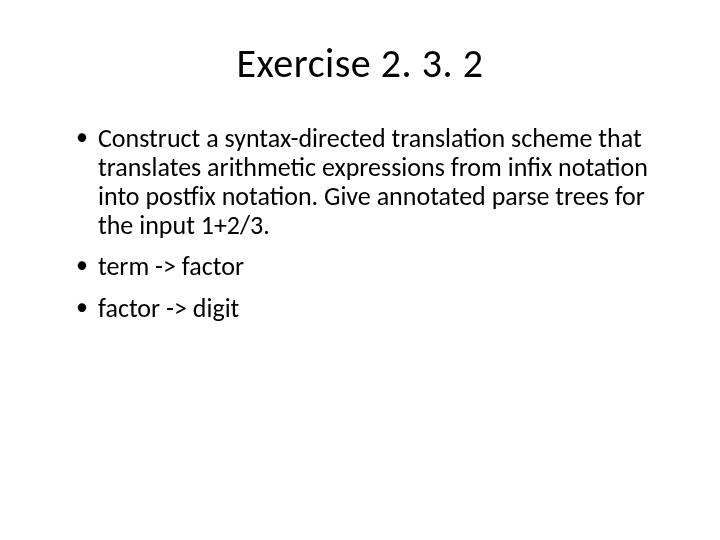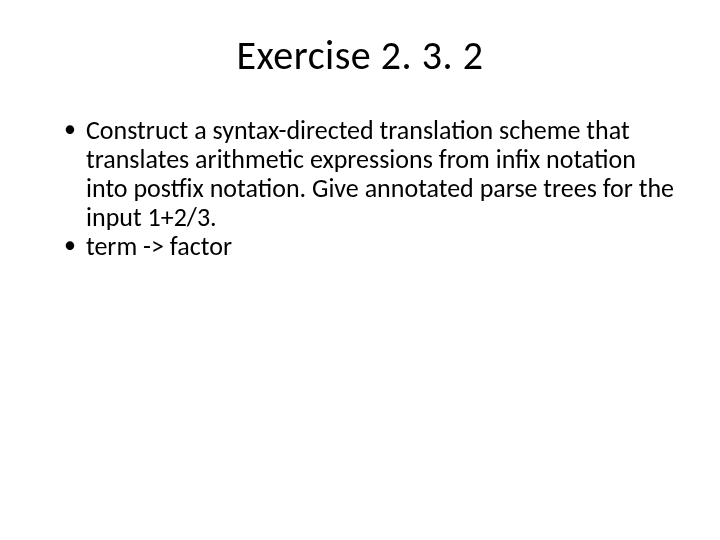--- a/index.html
+++ b/index.html
@@ -8,52 +8,53 @@
     width: 720px;
     height: 540px;
     background: #fff;
     font-family: Calibri, "Segoe UI", Arial, sans-serif;
     color: #000;
   }
   .slide {
     width: 720px;
     height: 540px;
     box-sizing: border-box;
-    padding: 31px 40px 40px 40px;
+    padding: 39px 40px 40px 40px;
   }
   .title {
     text-align: center;
     font-size: 40px;
     font-weight: 400;
     margin: 0 0 36px 0;
     letter-spacing: 0.5px;
   }
   ul.body {
     list-style: none;
     margin: 0;
     padding: 0 0 0 24px;
   }
   ul.body > li {
     position: relative;
     font-size: 26px;
     line-height: 1.12;
     padding-left: 22px;
-    margin: 0;
+    margin: 12px;
   }
   ul.body > li::before {
     content: "•";
     position: absolute;
     left: 0;
     top: 0;
     font-size: 24px;
     line-height: 1.12;
   }
 </style>
 </head>
 <body>
 
 <div class="slide">
   <h1 class="title">Exercise 2. 3. 2</h1>
   <ul class="body">
     <li>Construct a syntax-directed translation scheme that translates arithmetic expressions from infix notation into postfix notation. Give annotated parse trees for the input 1+2/3.</li>
     <li>term -&gt; factor</li>
+    <li>factor -&gt; digit</li>
   </ul>
 </div>
 
 </body></html>

